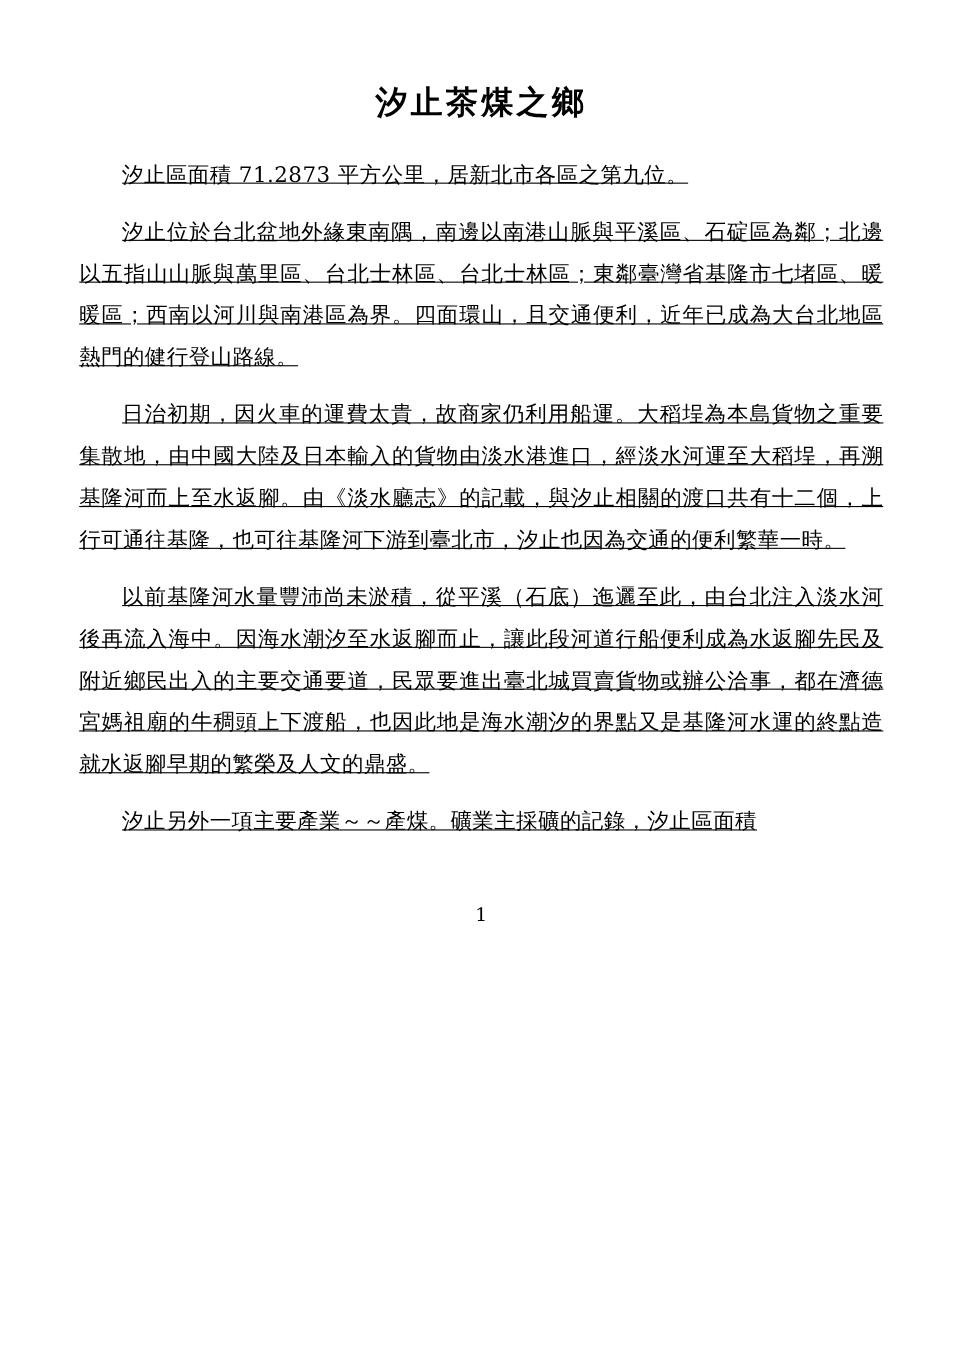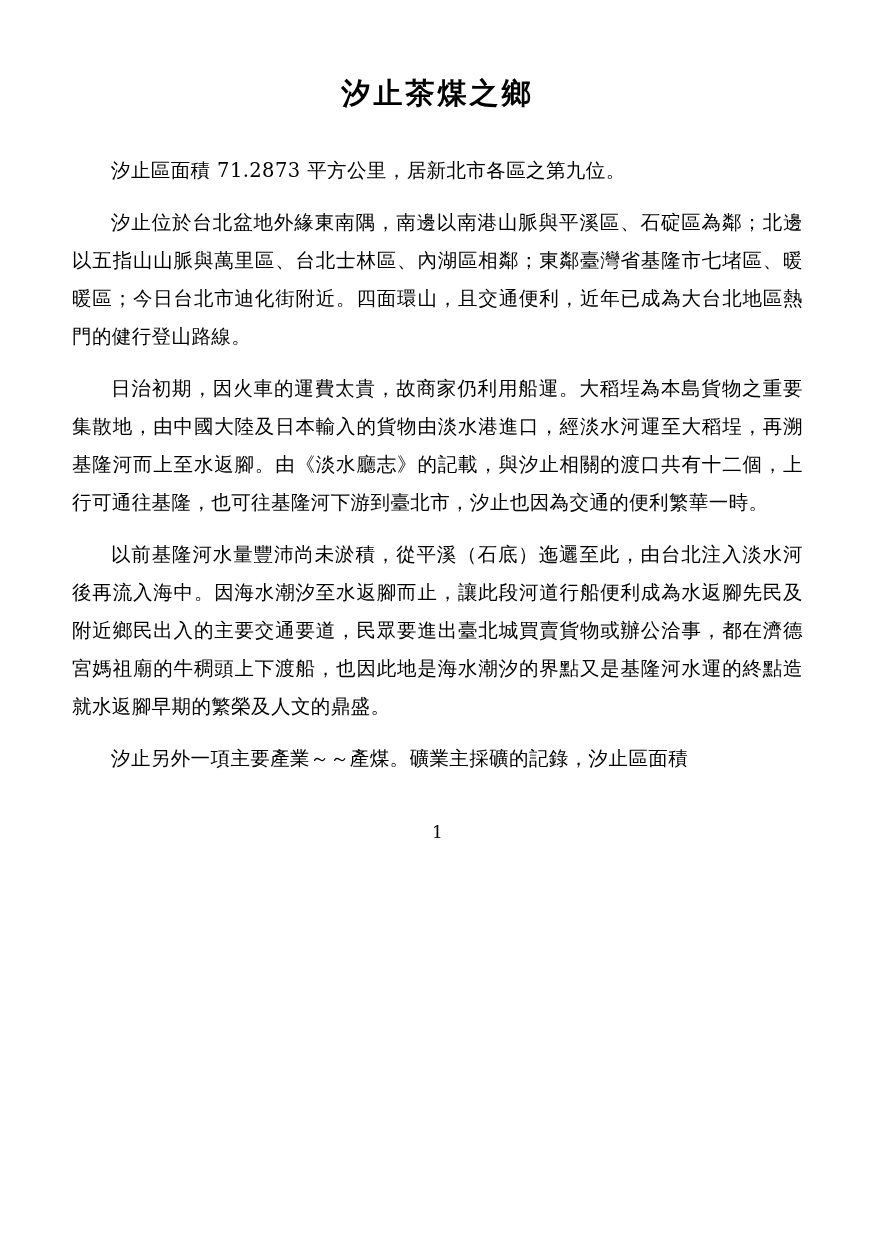--- a/index.html
+++ b/index.html
@@ -16,36 +16,36 @@
     overflow: hidden;
   }
   .page {
     width: 875px;
     height: 872px;
     box-sizing: border-box;
     padding: 55px 72px 0 72px;
     position: relative;
     display: flex;
     flex-direction: column;
-    gap: 12px;
   }
   .doc-title {
     text-align: center;
     font-size: 29px;
     font-weight: bold;
     letter-spacing: 3px;
     margin: 18px 0 26px 0;
     line-height: 1.4;
   }
   .body-text {
     font-size: 19.5px;
     line-height: 1.95;
     text-align: justify;
     text-justify: inter-ideograph;
     letter-spacing: 0.4px;
+    text-decoration: underline;
   }
   .para {
     margin: 0 0 14px 0;
     text-indent: 2em;
   }
   .page-number {
     position: absolute;
     bottom: 30px;
     left: 0;
     width: 875px;
@@ -56,20 +56,20 @@
 </style>
 </head>
 <body>
 
 <div class="page">
 
   <h1 class="doc-title">汐止茶煤之鄉</h1>
 
   <div class="body-text">
     <p class="para">汐止區面積 71.2873 平方公里，居新北市各區之第九位。</p>
-    <p class="para">汐止位於台北盆地外緣東南隅，南邊以南港山脈與平溪區、石碇區為鄰；北邊以五指山山脈與萬里區、台北士林區、內湖區相鄰；東鄰臺灣省基隆市七堵區、暖暖區；今日台北市迪化街附近。四面環山，且交通便利，近年已成為大台北地區熱門的健行登山路線。</p>
+    <p class="para">汐止位於台北盆地外緣東南隅，南邊以南港山脈與平溪區、石碇區為鄰；北邊以五指山山脈與萬里區、台北士林區、台北士林區；東鄰臺灣省基隆市七堵區、暖暖區；西南以河川與南港區為界。四面環山，且交通便利，近年已成為大台北地區熱門的健行登山路線。</p>
     <p class="para">日治初期，因火車的運費太貴，故商家仍利用船運。大稻埕為本島貨物之重要集散地，由中國大陸及日本輸入的貨物由淡水港進口，經淡水河運至大稻埕，再溯基隆河而上至水返腳。由《淡水廳志》的記載，與汐止相關的渡口共有十二個，上行可通往基隆，也可往基隆河下游到臺北市，汐止也因為交通的便利繁華一時。</p>
     <p class="para">以前基隆河水量豐沛尚未淤積，從平溪（石底）迤邐至此，由台北注入淡水河後再流入海中。因海水潮汐至水返腳而止，讓此段河道行船便利成為水返腳先民及附近鄉民出入的主要交通要道，民眾要進出臺北城買賣貨物或辦公洽事，都在濟德宮媽祖廟的牛稠頭上下渡船，也因此地是海水潮汐的界點又是基隆河水運的終點造就水返腳早期的繁榮及人文的鼎盛。</p>
     <p class="para">汐止另外一項主要產業～～產煤。礦業主採礦的記錄，汐止區面積</p>
   </div>
 
   <div class="page-number">1</div>
 </div>
 
 </body></html>

